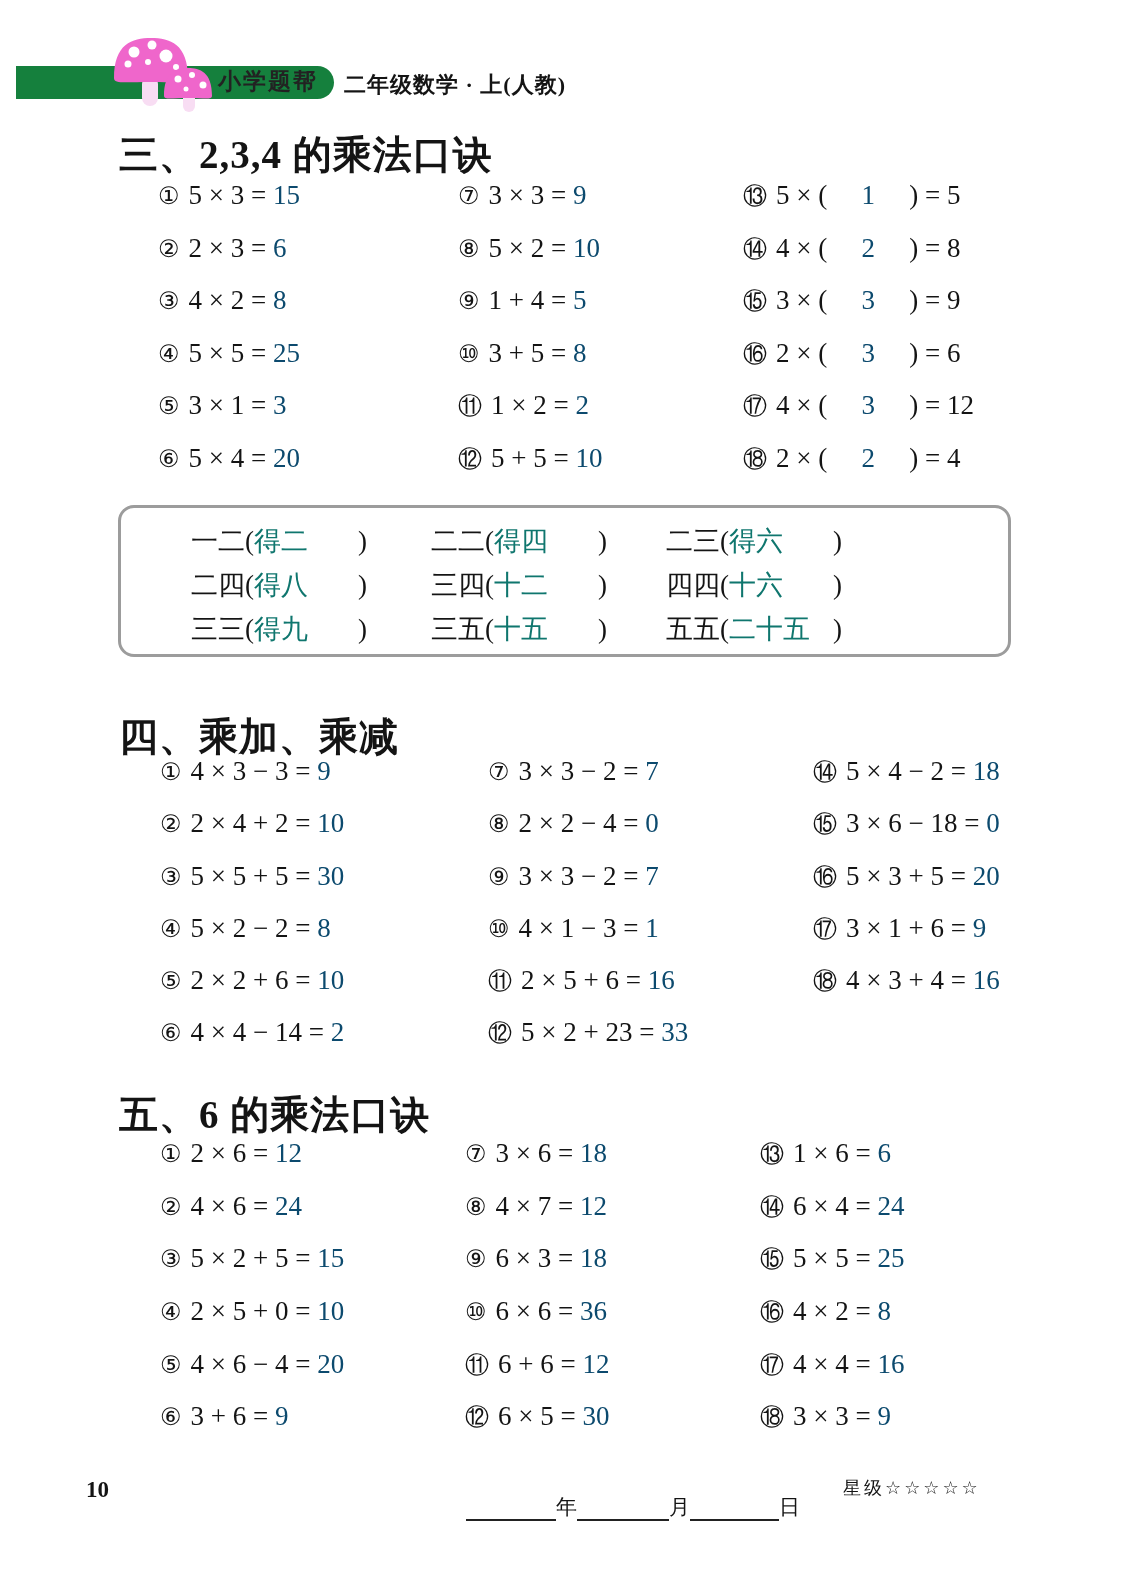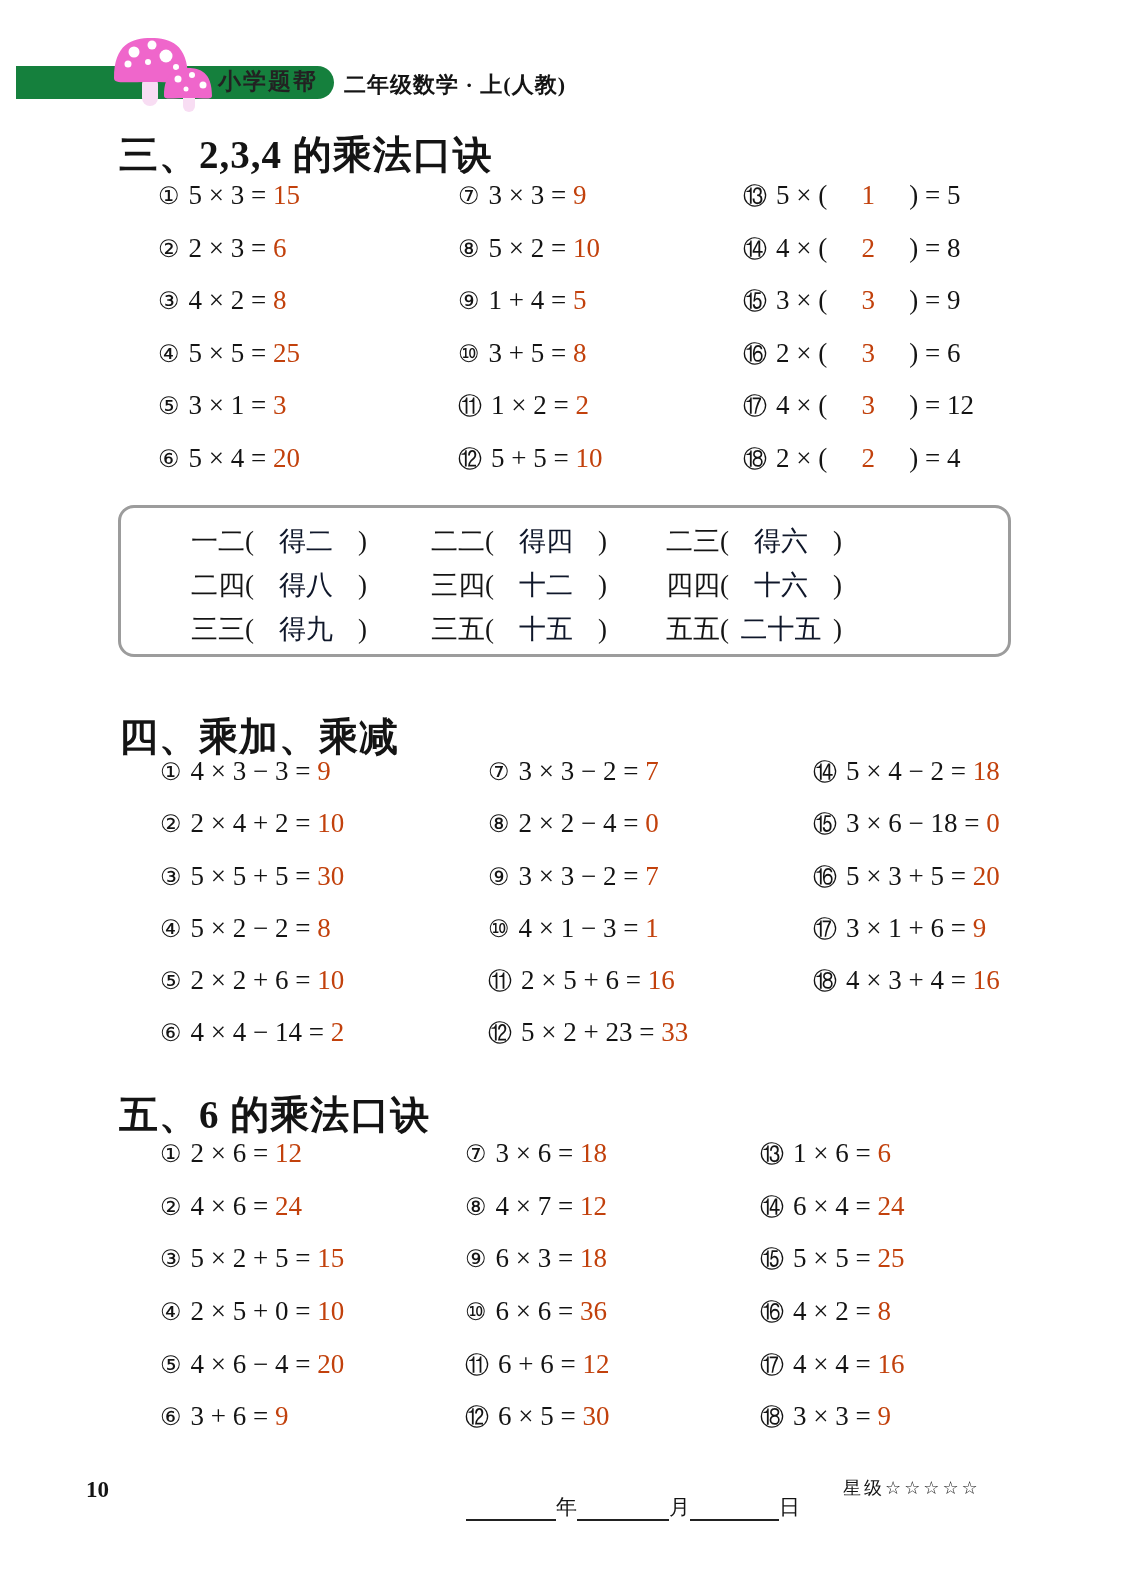--- a/index.html
+++ b/index.html
@@ -24,30 +24,30 @@
   .t3 { left:103px; top:112px; }
   .t4 { left:103px; top:694px; }
   .t5 { left:103px; top:1072px; }
   
   .grid { position:absolute; display:grid; grid-auto-flow:column; }
   .g3 { left:158px; top:172px; grid-template-rows:repeat(6,52.6px); grid-template-columns:300px 285px auto; }
   .g4 { left:160px; top:748px; grid-template-rows:repeat(6,52.3px); grid-template-columns:328px 325px auto; }
   .g5 { left:160px; top:1130px; grid-template-rows:repeat(6,52.7px); grid-template-columns:305px 295px auto; }
   .prob { font-size:27px; white-space:nowrap; padding-top:8px; line-height:30px; }
   .circ { font-family:"DejaVu Sans", sans-serif; font-size:24px; margin-right:9px; }
-  .ans  { color:#c2410c; }
+  .ans  { color:#0c4a6e; }
   
   .rhyme-box {
     position:absolute; left:118px; top:505px; width:893px; height:152px;
     border:3.5px solid #9c9c9c; border-radius:16px; box-sizing:border-box;
     display:grid; grid-template-columns:240px 235px auto;
     grid-template-rows:repeat(3,44px); padding:13px 0 0 70px;
   }
   .rhyme { font-size:27px; white-space:nowrap; line-height:40px; }
-  .rhyme-a { color:#0f172a; display:inline-block; min-width:104px; text-align:center; }
+  .rhyme-a { color:#0f766e; display:inline-block; min-width:104px; }
   
   .page-num { position:absolute; left:86px; top:1477px; font-size:23px; font-weight:700; }
   .date-line { position:absolute; left:466px; top:1472px; font-size:21px;margin-top:21px; }
   .blank { display:inline-block; border-bottom:2px solid #222; height:21px; vertical-align:bottom; }
   .b1 { width:90px; } .b2 { width:92px; } .b3 { width:89px; }
   .stars { position:absolute; left:843px; top:1476px; font-size:18px; letter-spacing:3px;
            font-family:"DejaVu Sans", sans-serif; }
 </style>
 </head>
 <body>

